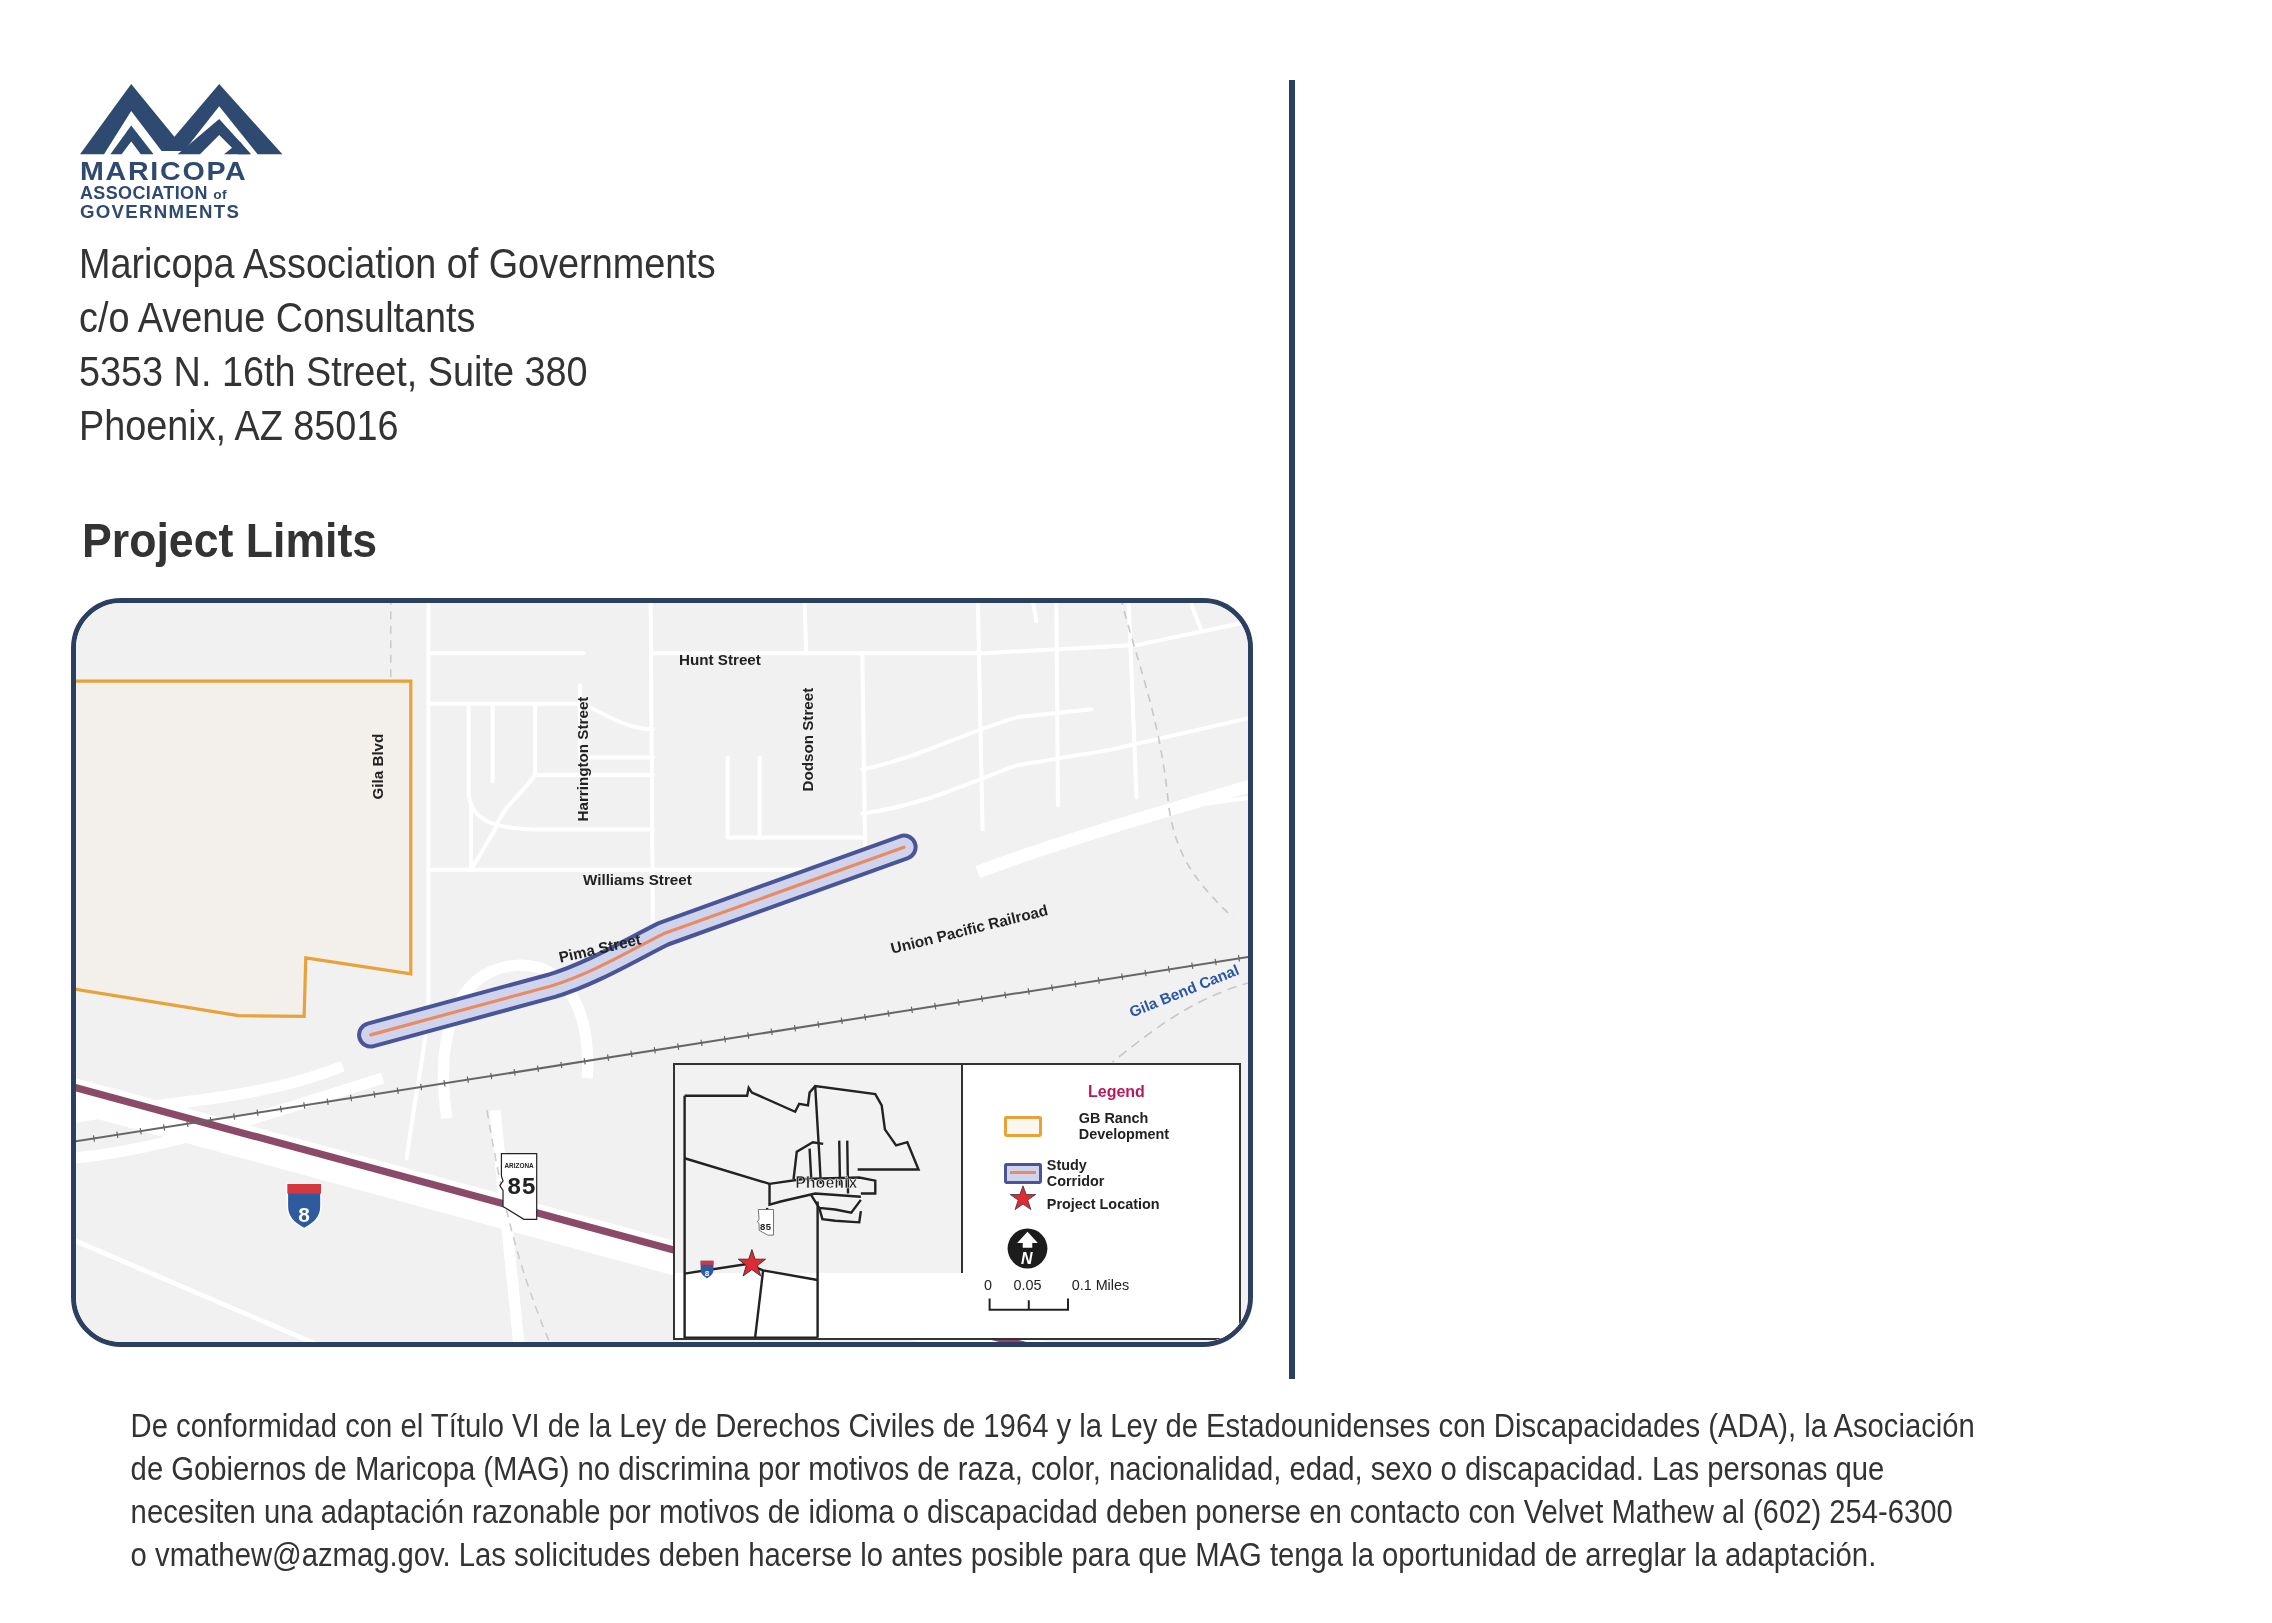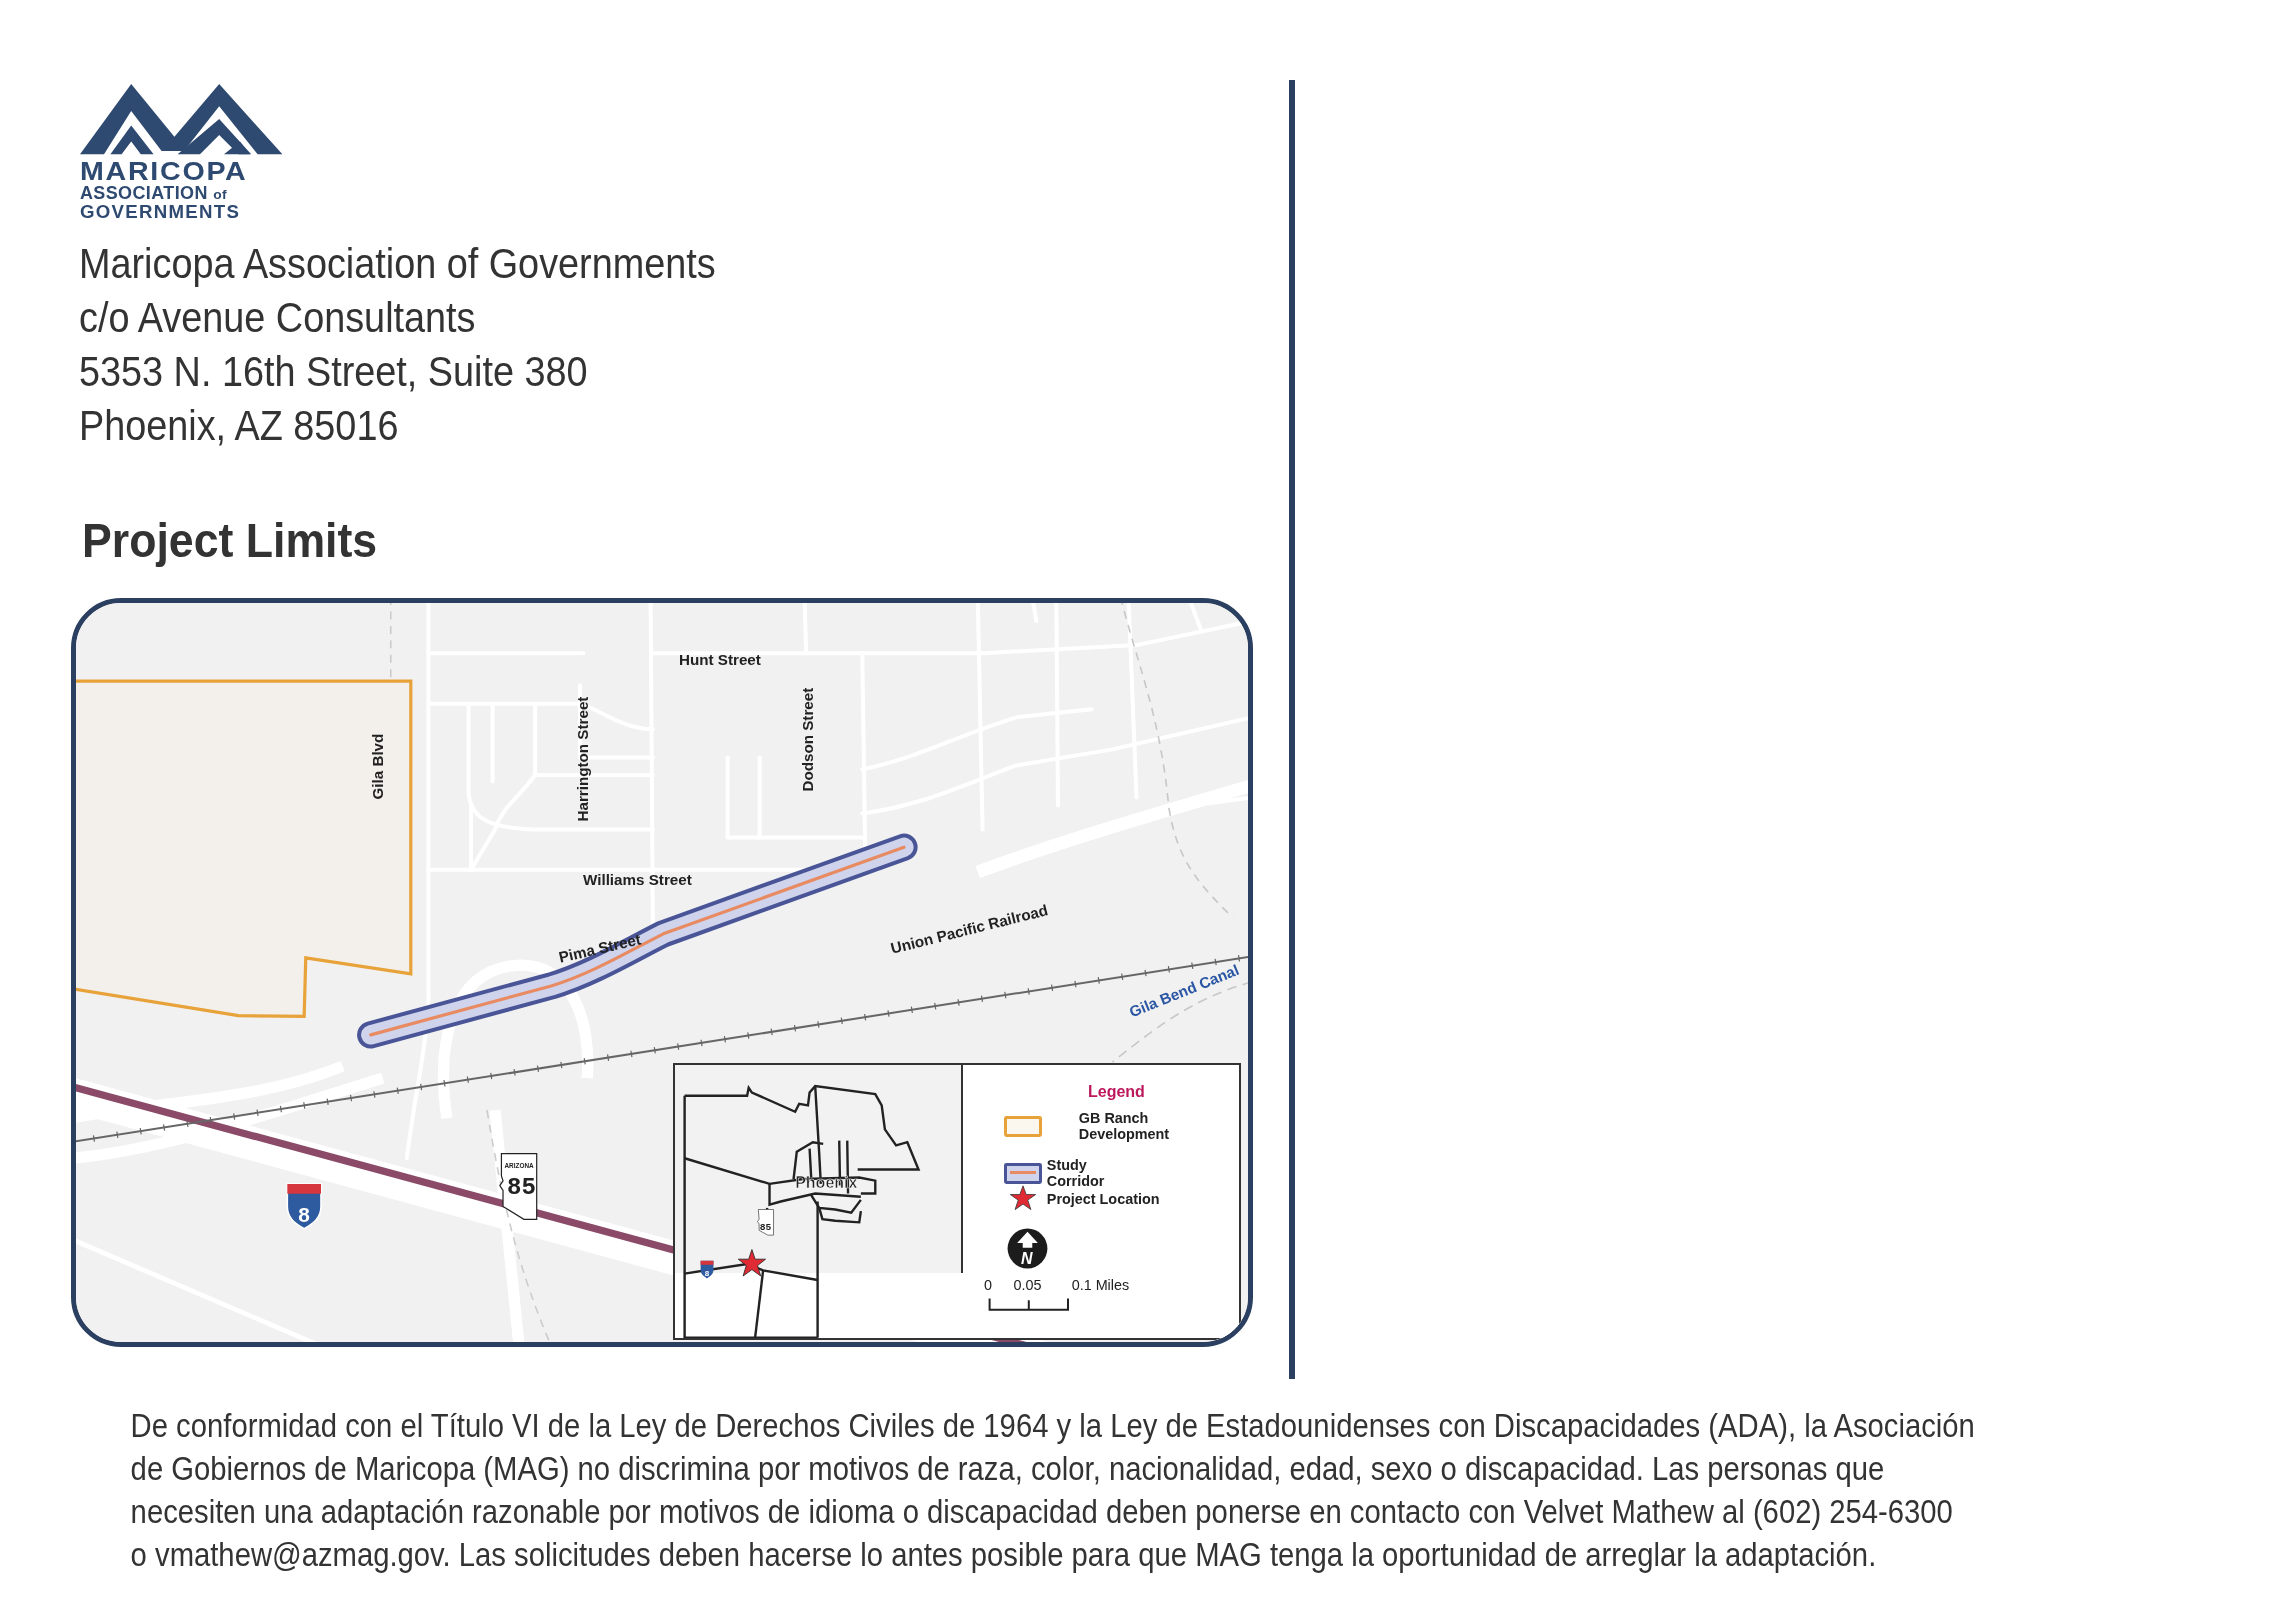--- a/index.html
+++ b/index.html
@@ -217,21 +217,21 @@
       </div>
 
       <div class="legend-item" style="top:92px;">
         <div class="legend-swatch swatch-corr"></div>
         <div class="legend-label">
           <div>Study</div>
           <div>Corridor</div>
         </div>
       </div>
 
-      <div class="legend-item" style="top:120px;">
+      <div class="legend-item" style="top:120px;align-items:flex-end;">
         <svg width="38" height="27" viewBox="0 0 48 34" style="margin-right:4.8px;">
           <polygon points="24,1 28,12 40,12 30,19 34,31 24,24 14,31 18,19 8,12 20,12" fill="#e02b35" stroke="#333333" stroke-width="1"></polygon>
         </svg>
         <div class="legend-label">Project Location</div>
       </div>
 
       <svg class="abs" style="left:42px; top:162px;" width="43" height="43" viewBox="0 0 54 54">
         <ellipse cx="27" cy="27" rx="25" ry="25" fill="#1c1c1c"></ellipse>
         <polygon points="27,6 40,20 33,20 33,26 21,26 21,20 14,20" fill="#ffffff"></polygon>
         <text x="26" y="47" text-anchor="middle" font-family="Liberation Sans, sans-serif" font-size="20" font-weight="700" font-style="italic" fill="#ffffff">N</text>

